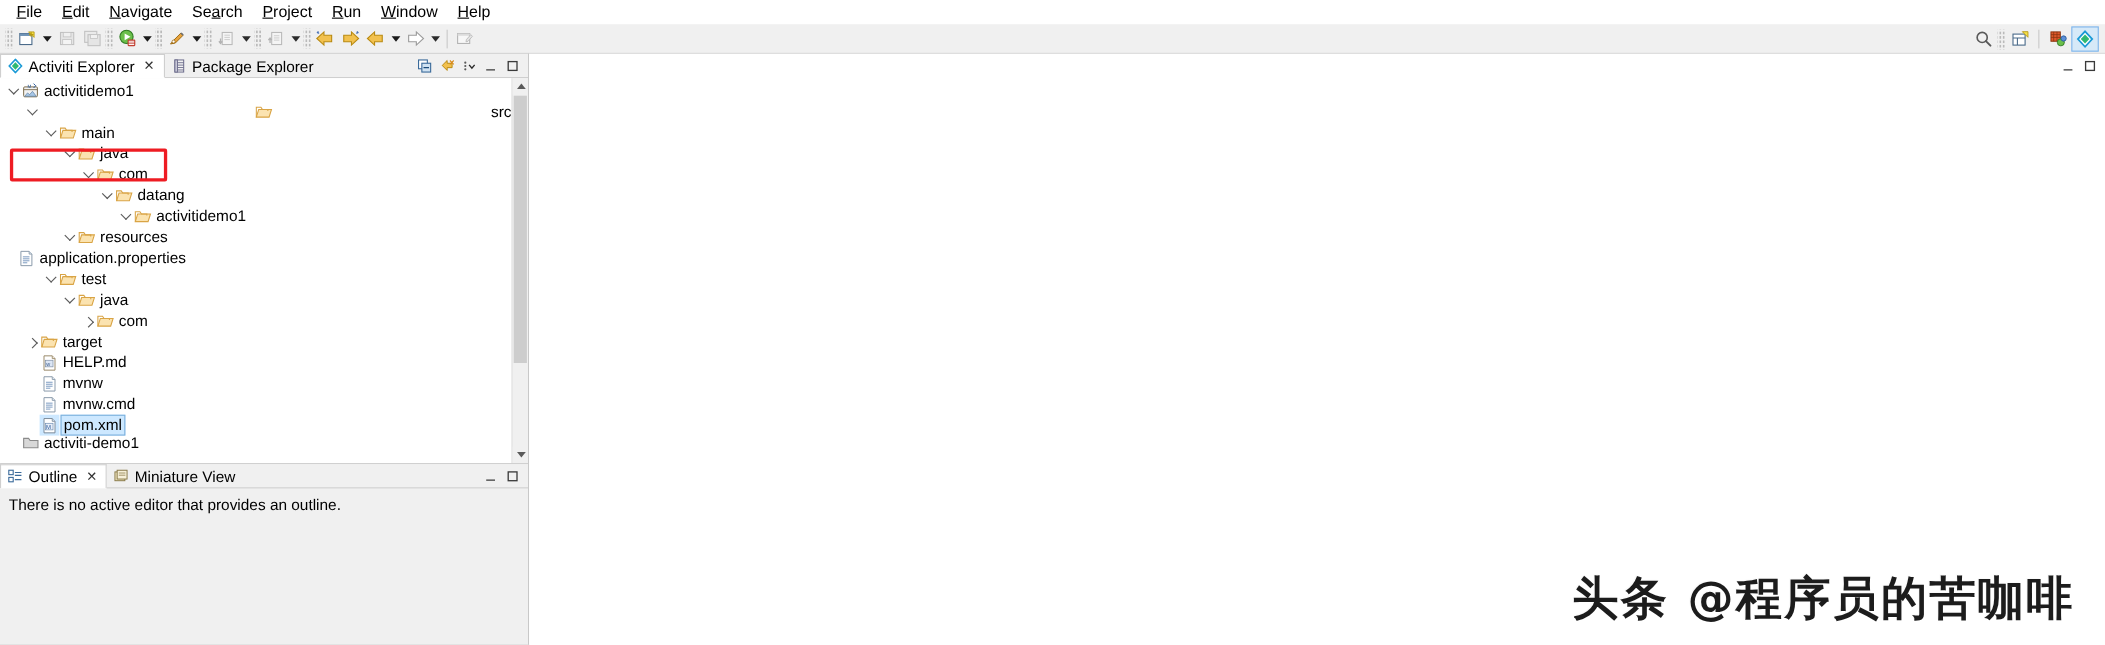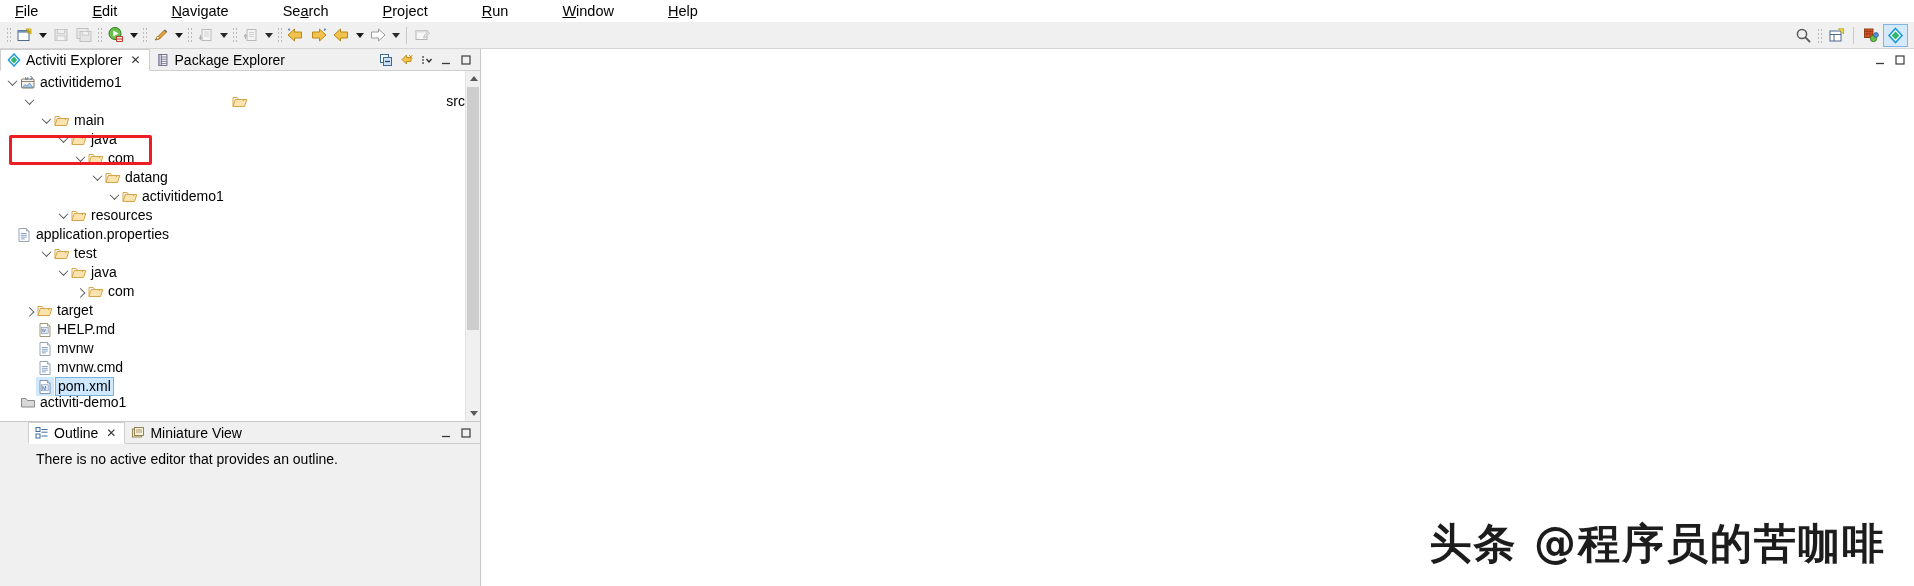--- a/index.html
+++ b/index.html
@@ -14,21 +14,20 @@
 
   
   #menubar {
     height: 22px;
     background: #ffffff;
     display: flex;
     align-items: center;
     padding-left: 6px;
     font-size: 14.5px;
     color: #000;
-    gap: 36px;
   }
   .menu-item {
     padding: 2px 9px;
     cursor: default;
     white-space: nowrap;
     line-height: 18px;
   }
   .mn { text-decoration: underline; }
 
   
@@ -246,21 +245,20 @@
     z-index: 20;
   }
 
   
   #outline-part {
     flex: 1;
     display: flex;
     flex-direction: column;
     background: #f0f0f0;
     border-top: 1px solid #c8c8c8;
-    padding-left: 28px;
   }
   #outline-body {
     flex: 1;
     background: #f0f0f0;
     font-size: 14px;
     color: #000;
     padding: 7px 8px;
   }
 
   

